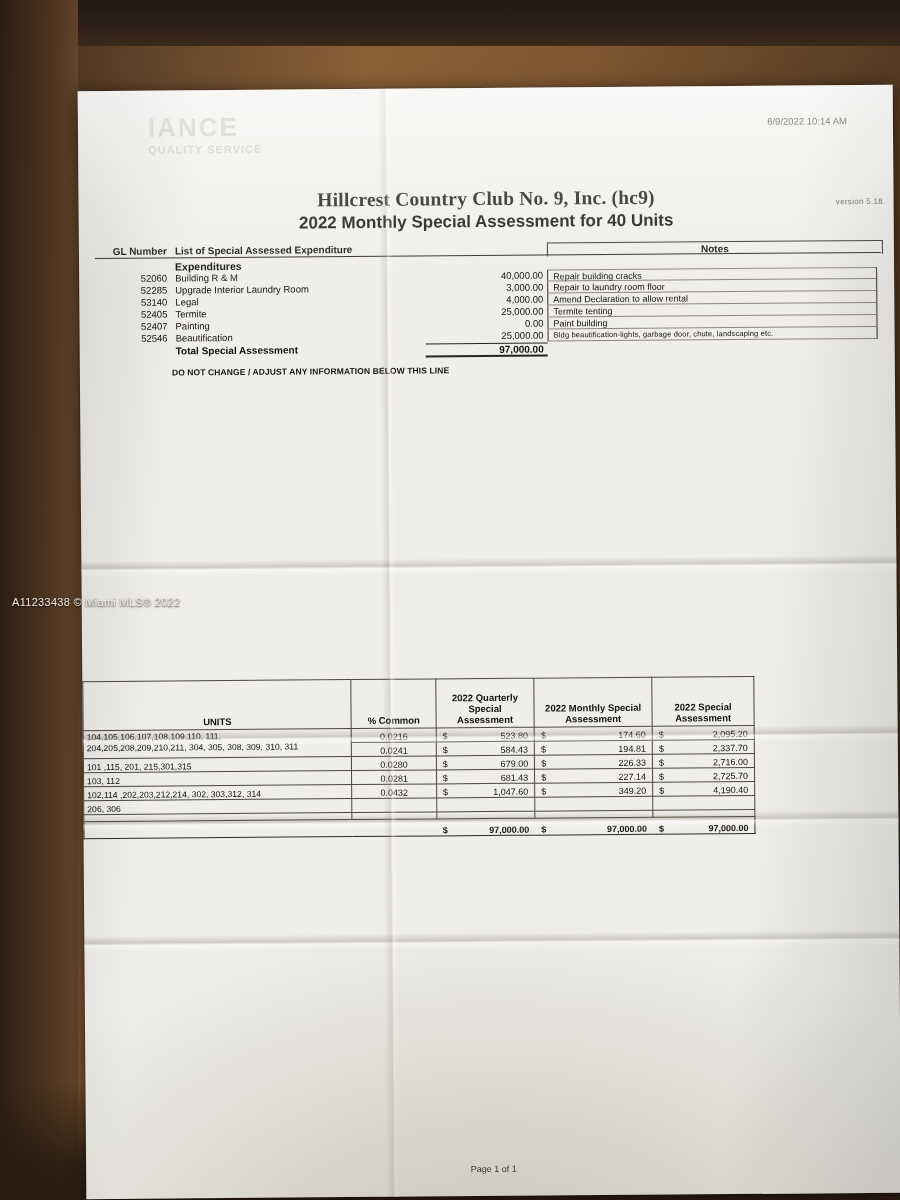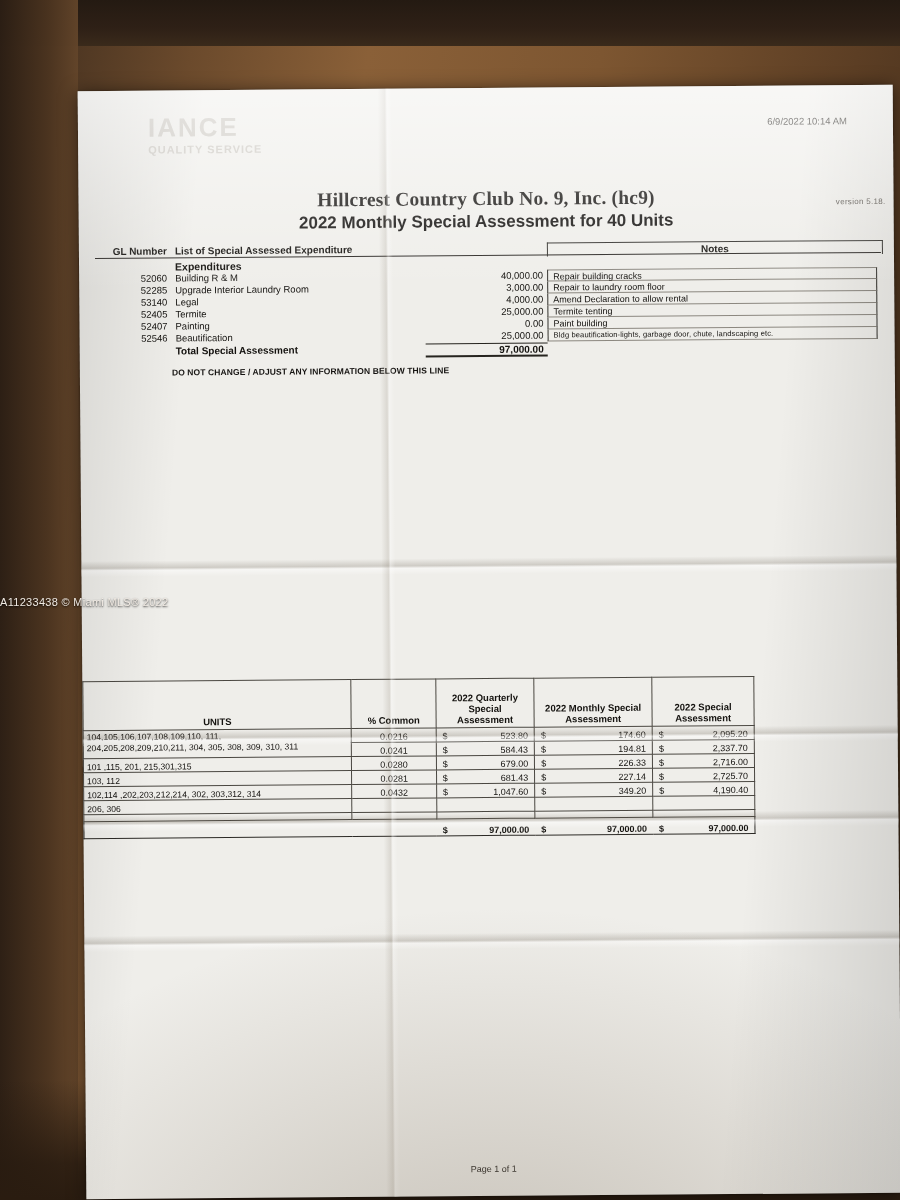--- a/index.html
+++ b/index.html
@@ -277,21 +277,21 @@
     position: absolute;
     bottom: 22px;
     left: 0; width: 100%;
     text-align: center;
     font-size: 9px;
     color: #2a2724;
   }
 
   .mls {
     position: absolute;
-    left: 0;
+    left: 12px;
     top: 596px;
     font-size: 11px;
     color: #efe9e2;
     letter-spacing: .3px;
     z-index: 20;
     text-shadow: 0 1px 2px rgba(0,0,0,.8);
   }
 </style>
 </head>
 <body>

